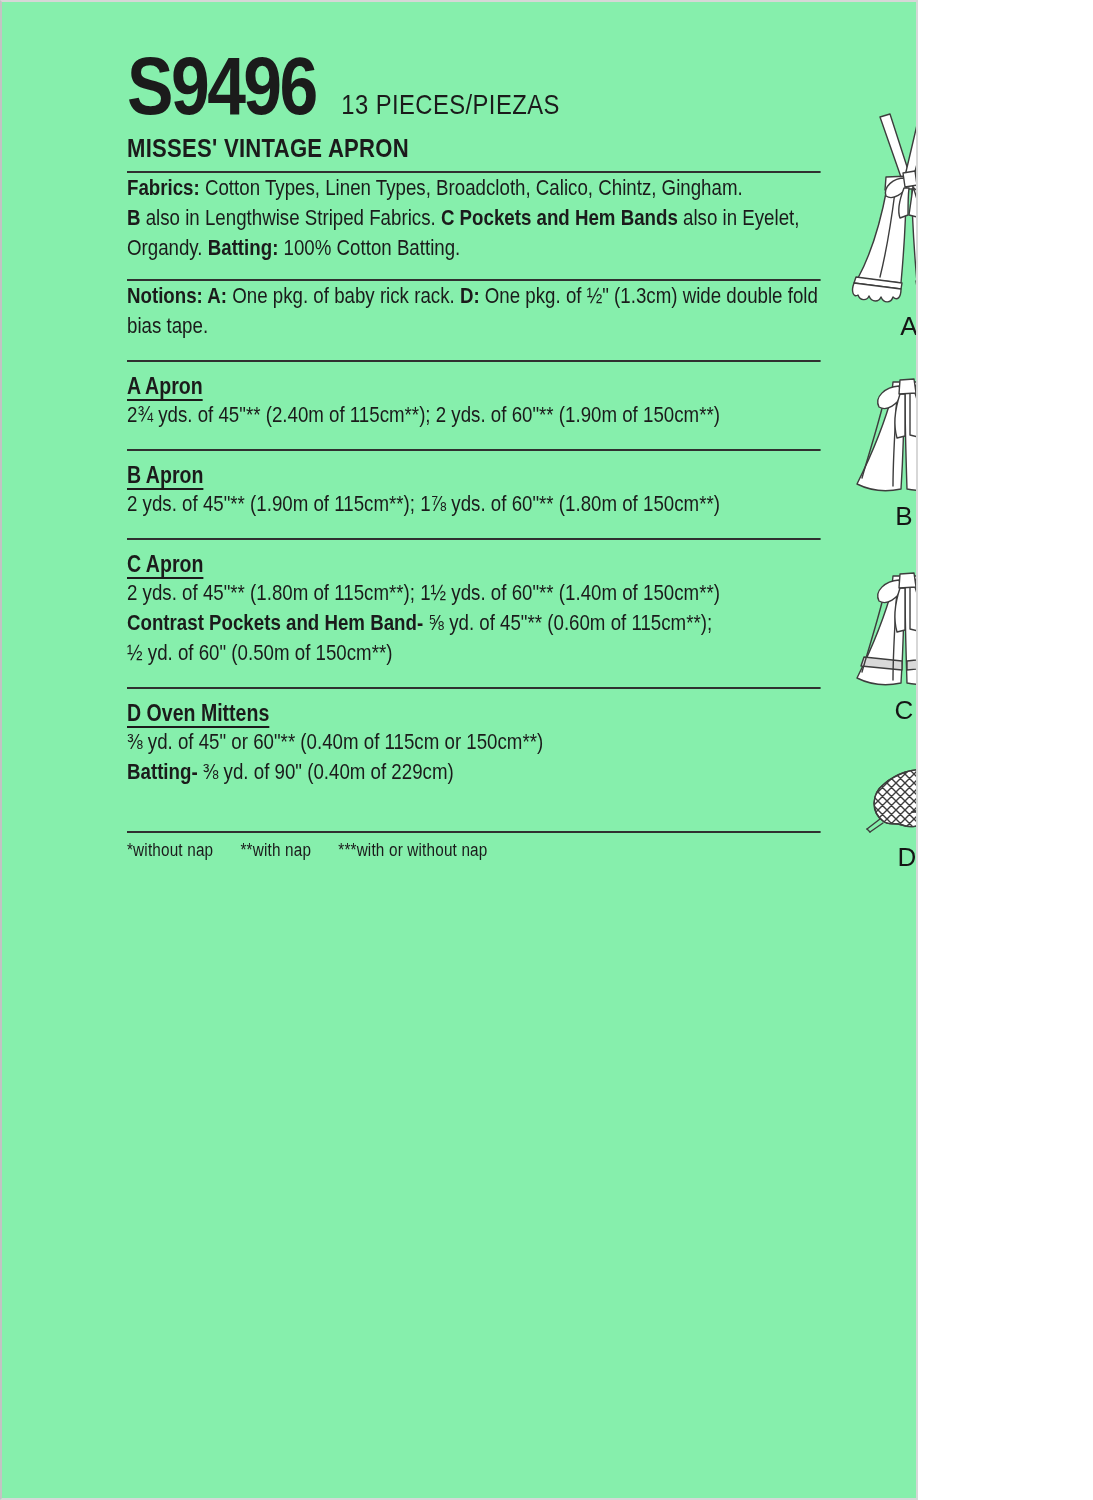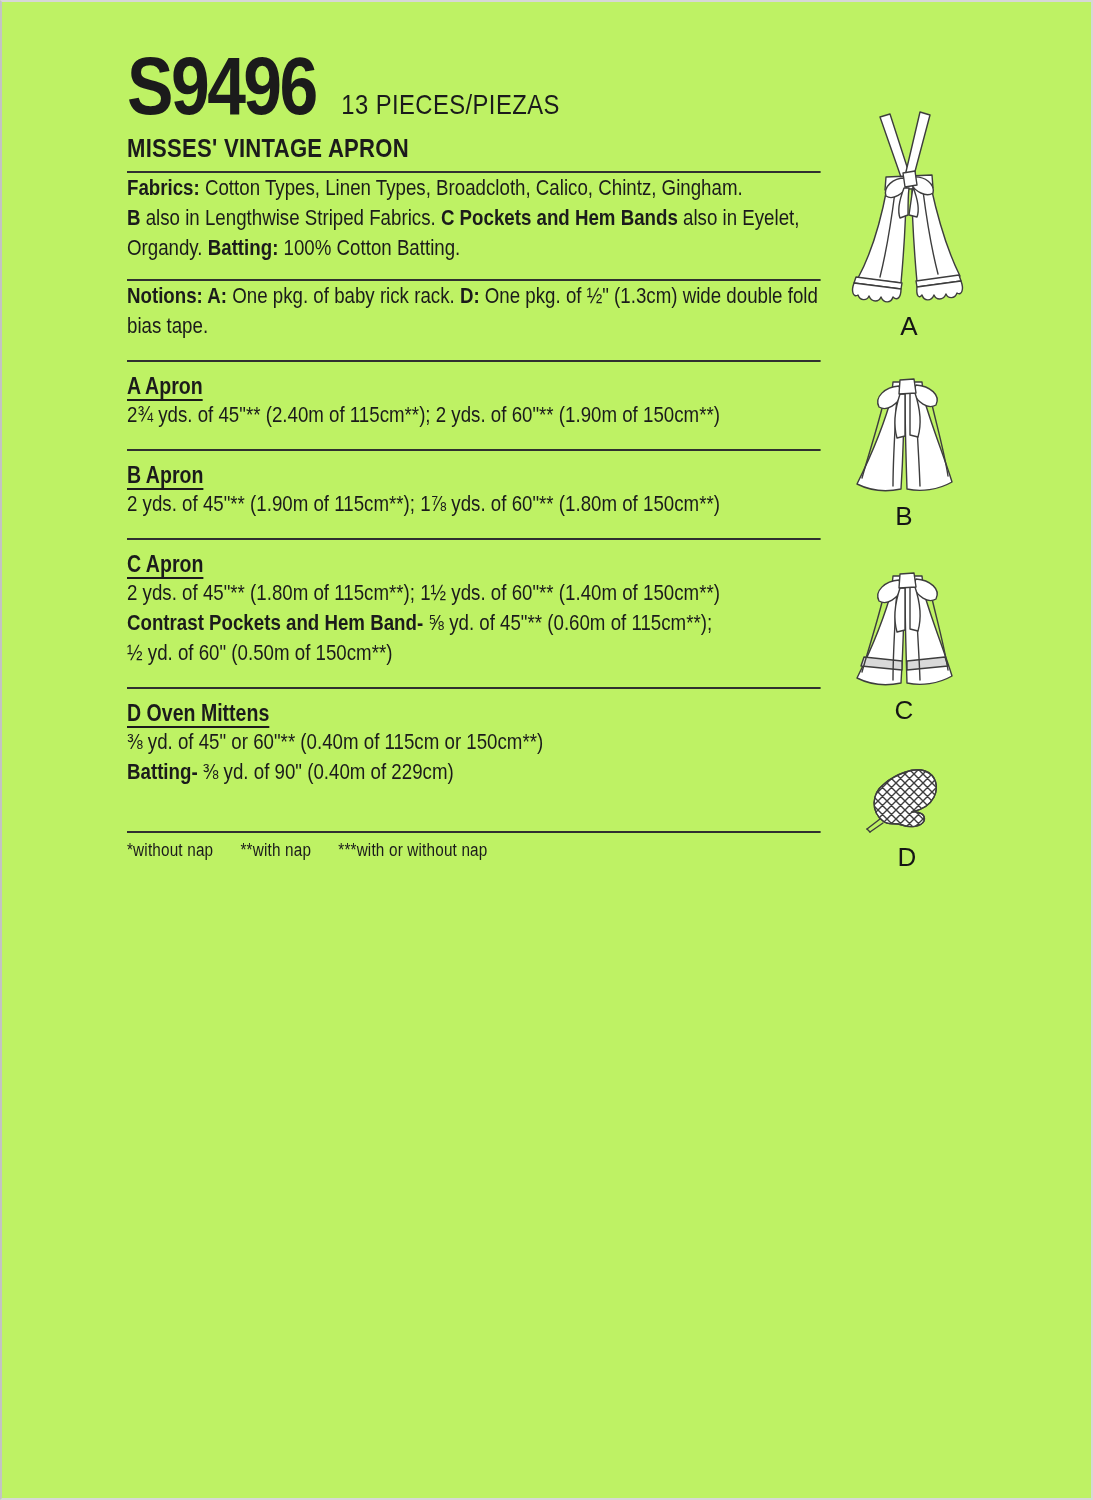--- a/index.html
+++ b/index.html
@@ -1,19 +1,19 @@
 <!DOCTYPE html>
 <html><head>
 <meta charset="utf-8">
 <style>
   html,body { margin:0; padding:0; background:#ffffff; }
   .page {
     position:relative;
-    width:1093px; height:1500px;
-    background:#bef264;
+    width:918px; height:1500px;
+    background:#86efac;
     border:2px solid #d7d7d7;
     border-left-color:#c3c3c3;
     box-sizing:border-box;
     overflow:hidden;
     font-family:"Liberation Sans", sans-serif;
     color:#1b1b1b;
     padding-left:9px;
   }
 
   

